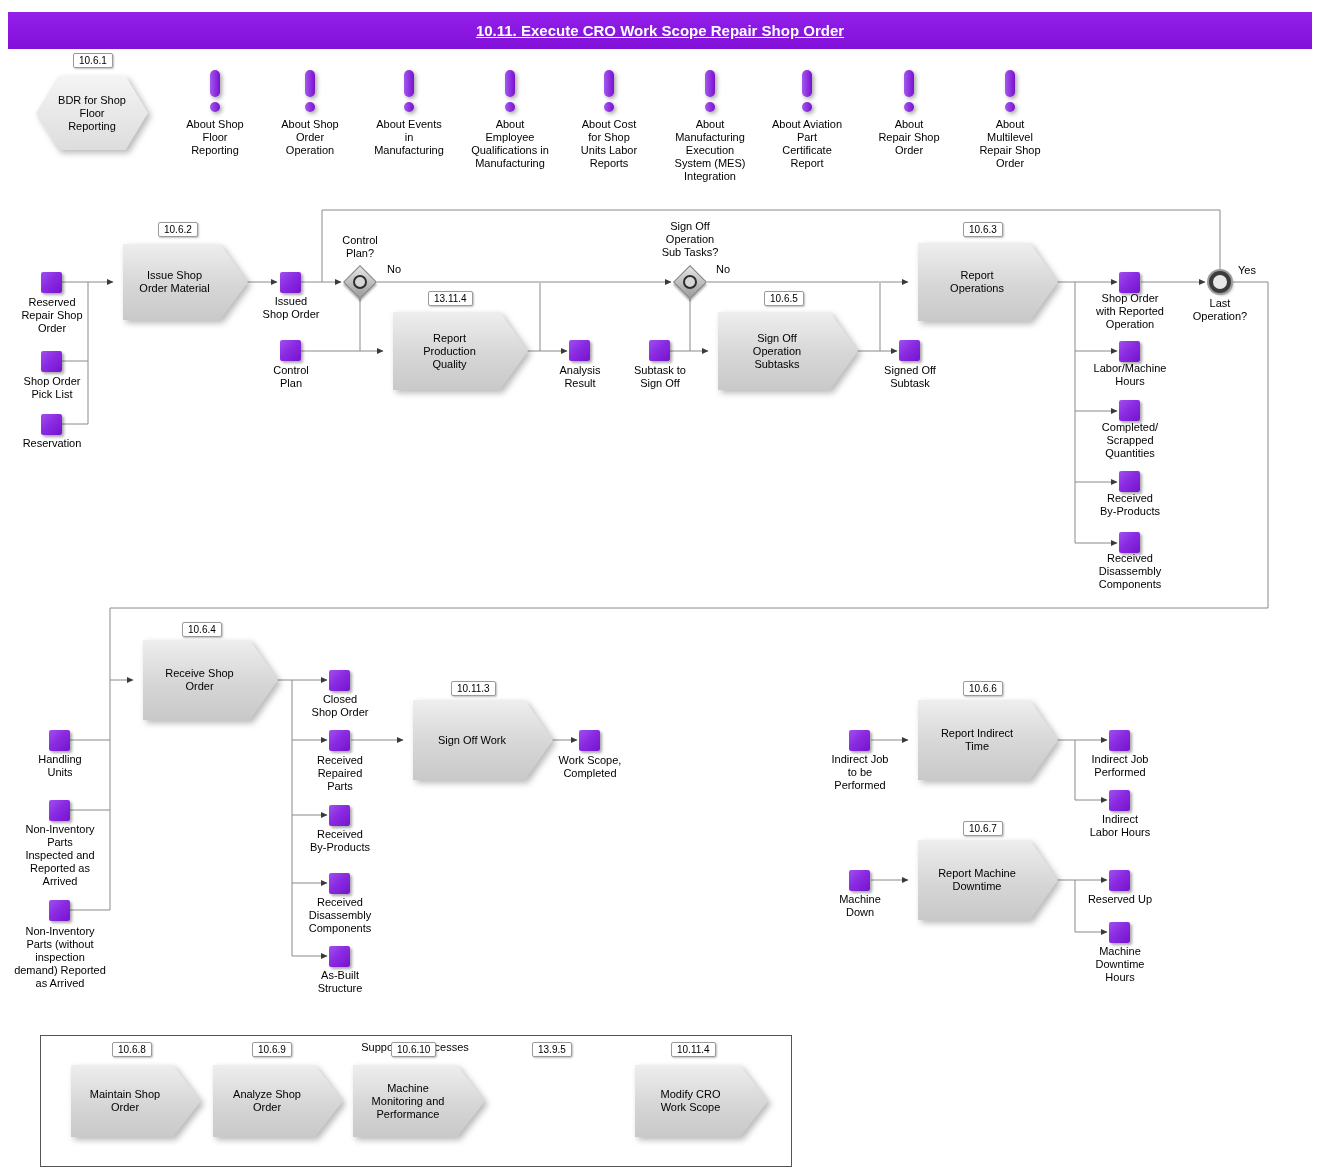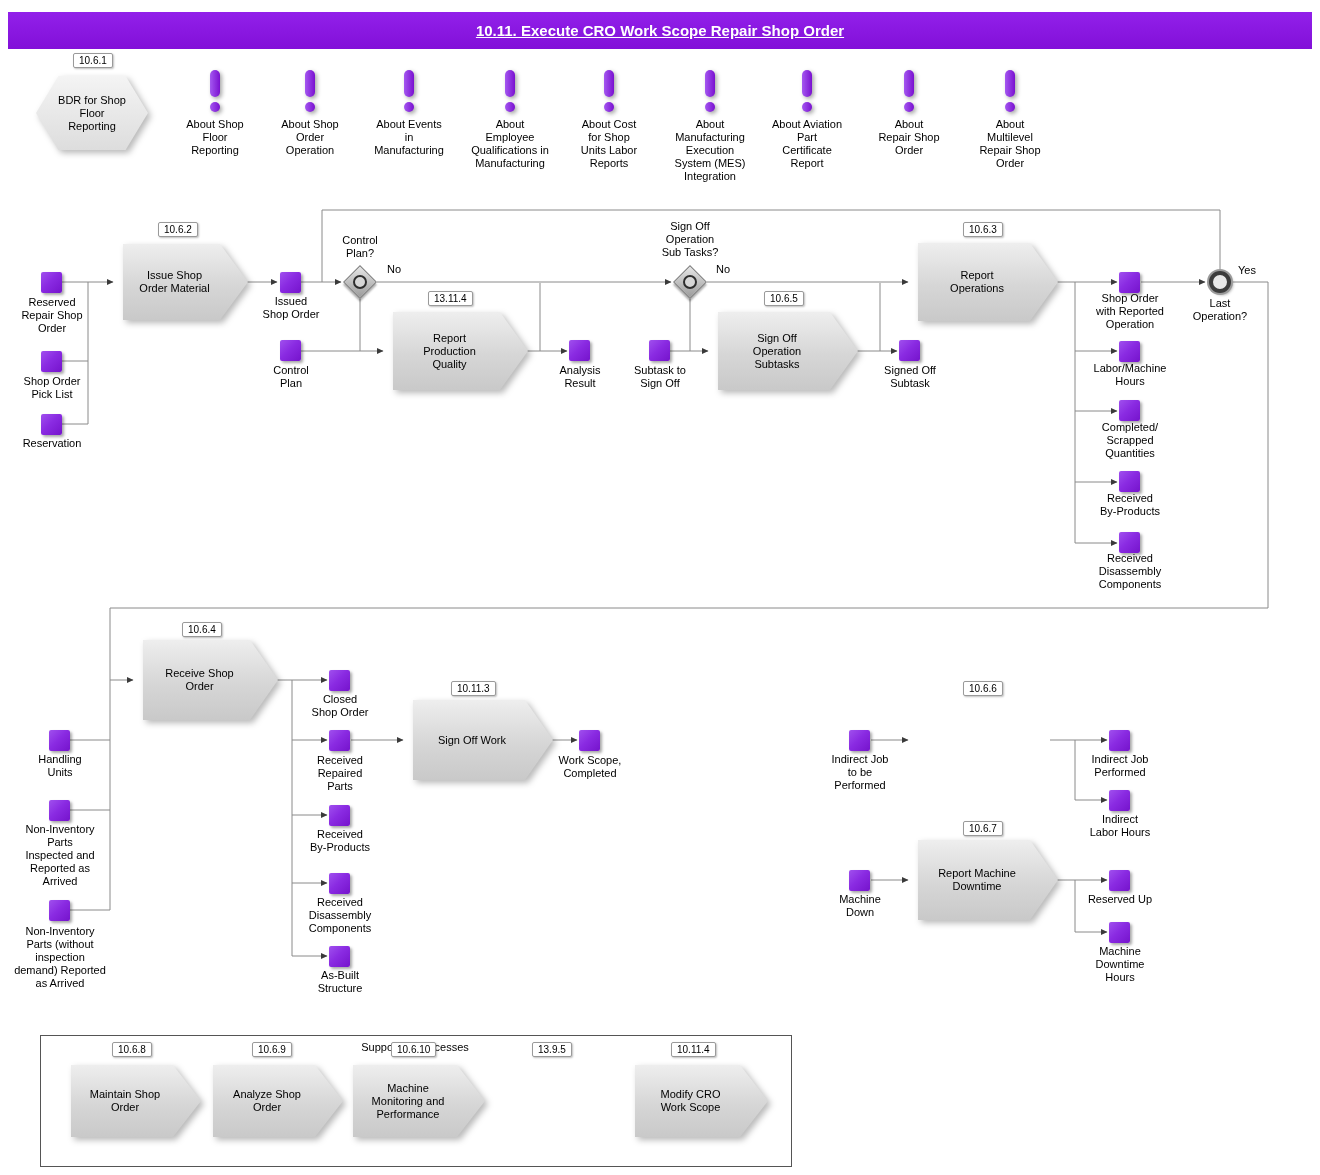--- a/index.html
+++ b/index.html
@@ -313,20 +313,26 @@
   </div>
   <div class="sq" style="left:579px;top:730px"></div>
   <div class="lbl" style="left:544px;top:754px;width:92px">Work Scope,
 Completed</div>
 
   <div class="sq" style="left:849px;top:730px"></div>
   <div class="lbl" style="left:816px;top:753px;width:88px">Indirect Job
 to be
 Performed</div>
   <div class="badge" style="left:963px;top:681px">10.6.6</div>
+  <div class="chev-wrap" style="left:910px;top:700px;width:140px;height:80px">
+    <div class="chev">
+        <span>Report Indirect
+Time</span>
+      </div>
+  </div>
   <div class="sq" style="left:1109px;top:730px"></div>
   <div class="lbl" style="left:1076px;top:753px;width:88px">Indirect Job
 Performed</div>
   <div class="sq" style="left:1109px;top:790px"></div>
   <div class="lbl" style="left:1076px;top:813px;width:88px">Indirect
 Labor Hours</div>
 
   <div class="sq" style="left:849px;top:870px"></div>
   <div class="lbl" style="left:816px;top:893px;width:88px">Machine
 Down</div>

